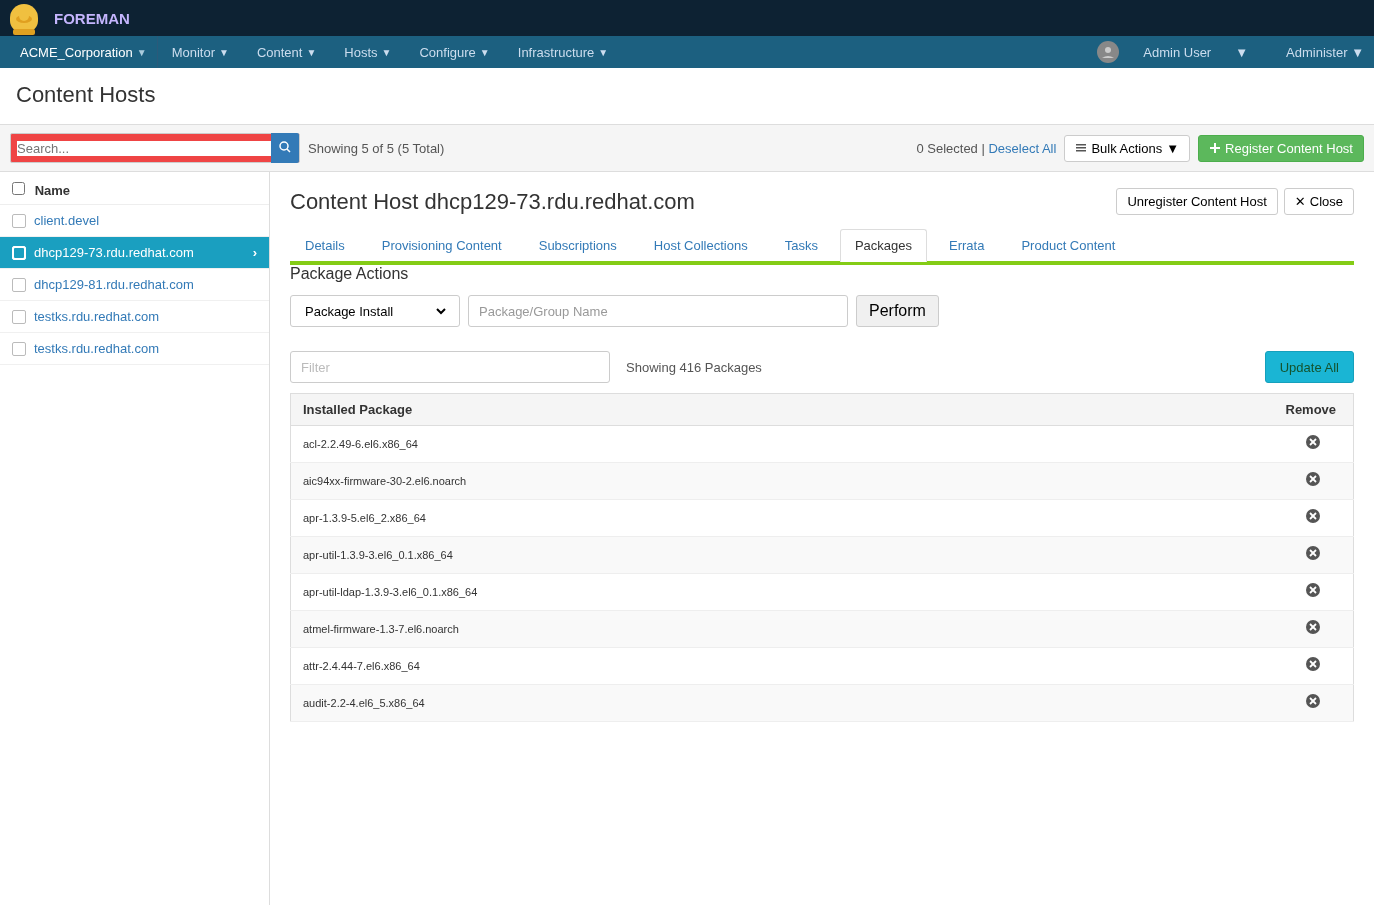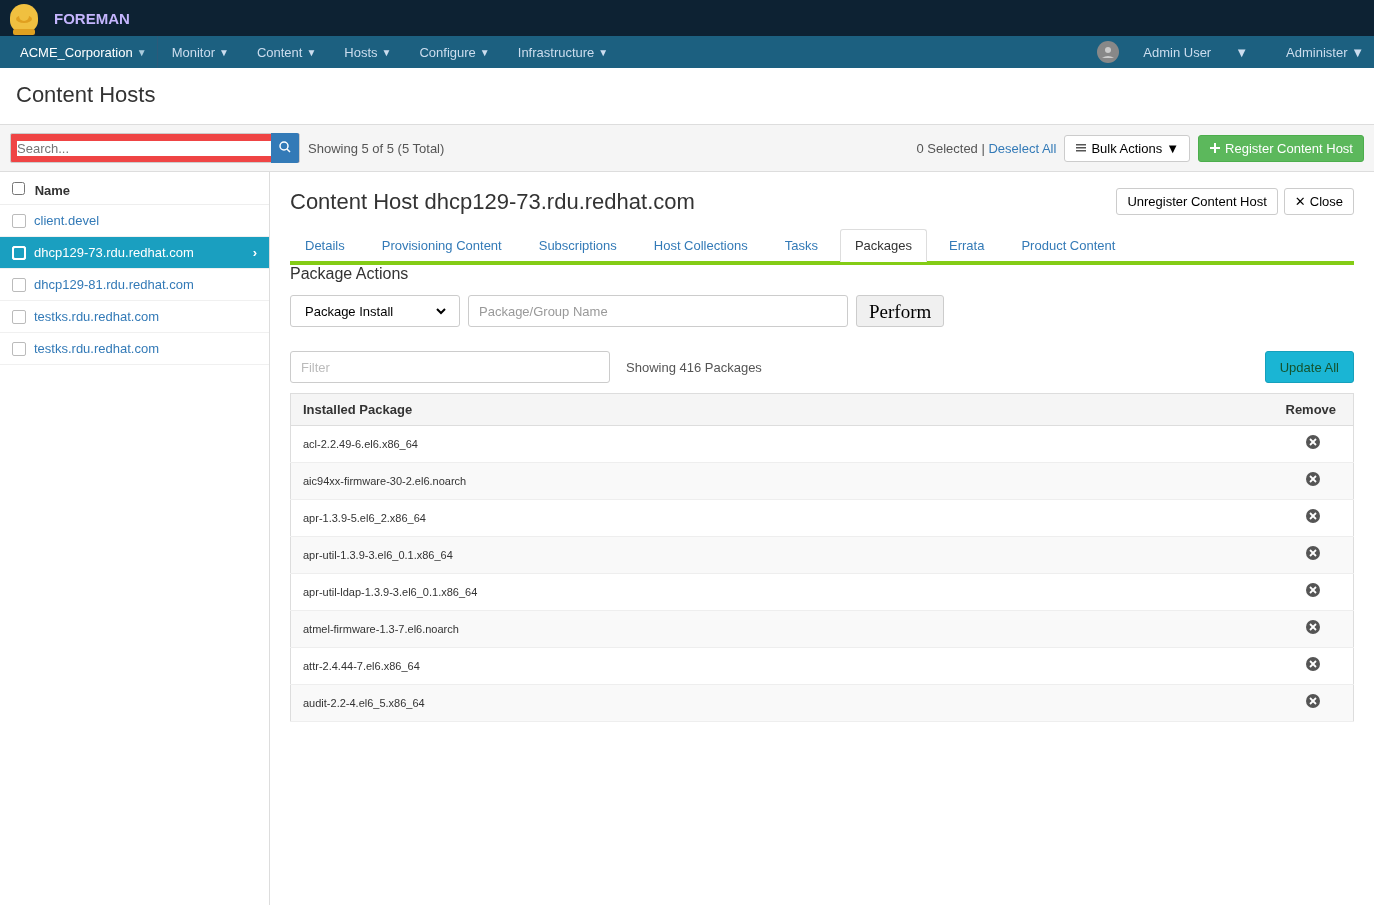--- a/index.html
+++ b/index.html
@@ -342,23 +342,22 @@
       width: 380px;
       color: #999;
     }
     .pkg-input::placeholder { color: #999; }
     .perform-btn {
       background: #f0f0f0;
       border: 1px solid #ccc;
       padding: 5px 12px;
       border-radius: 3px;
       cursor: pointer;
-      font-size: 19px;
+      font-size: 16px;
       height: 32px;
-      font-family: Liberation Serif, serif;
     }
 
     
     .installed-packages-header {
       display: flex;
       align-items: center;
       justify-content: space-between;
       margin-bottom: 10px;
     }
     .filter-input {

